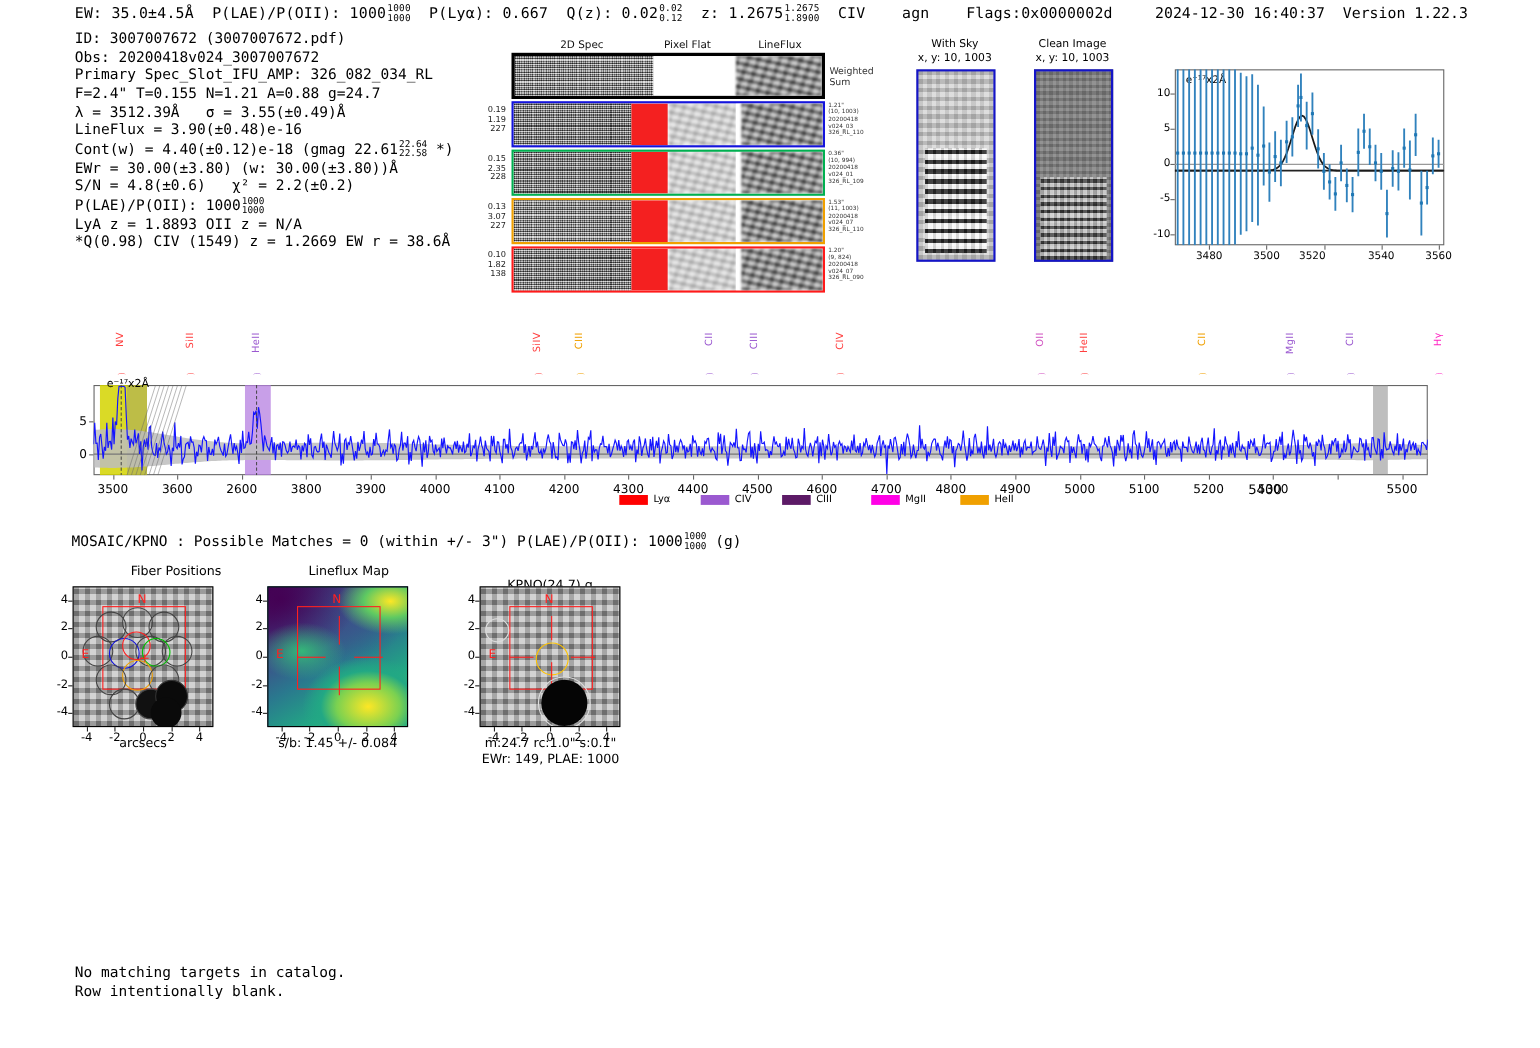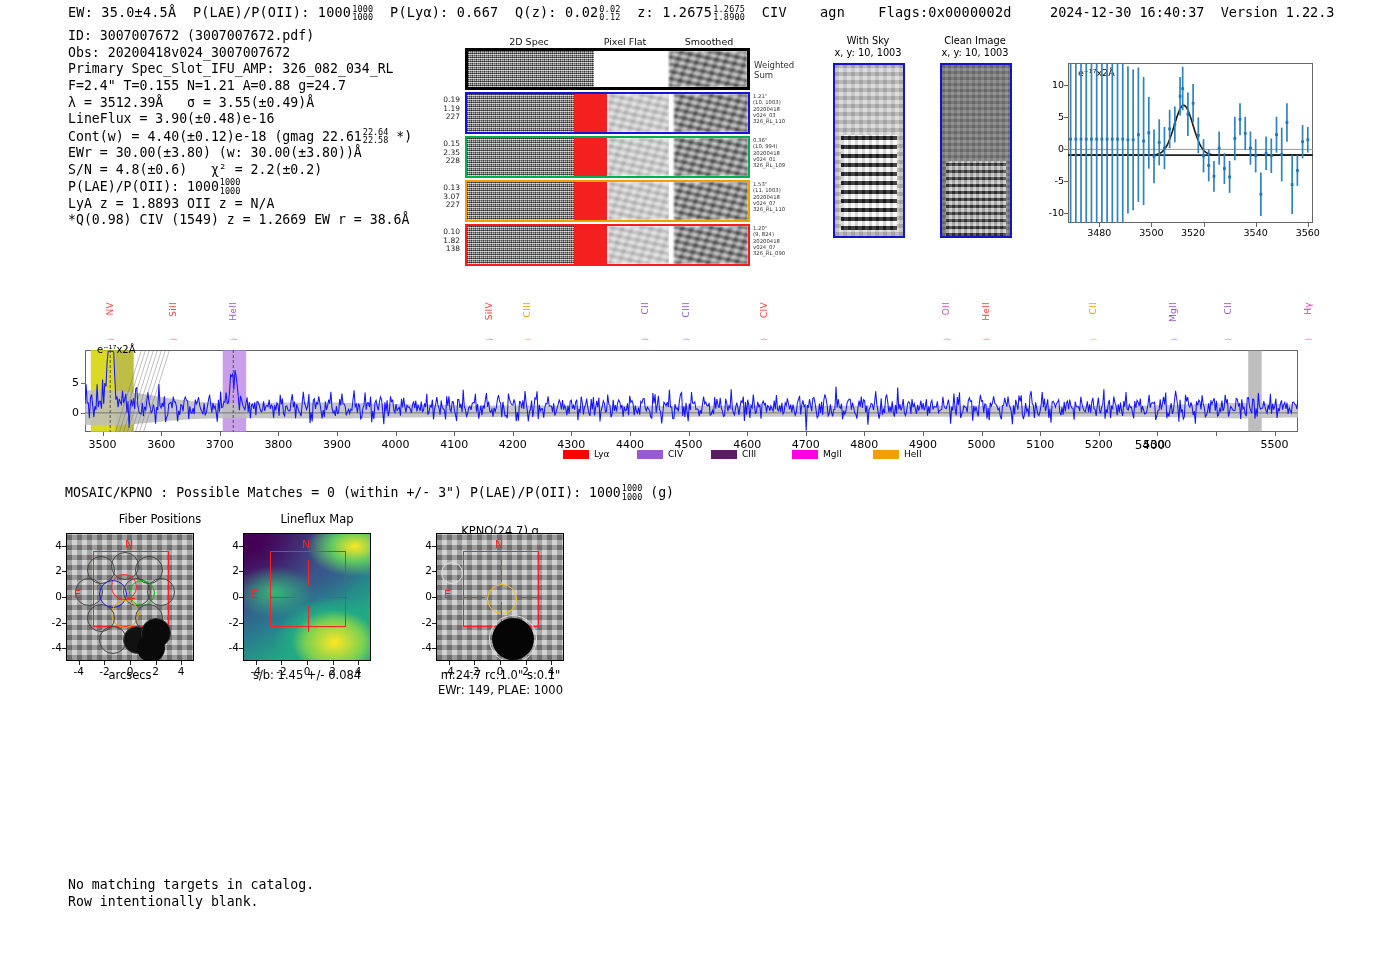--- a/index.html
+++ b/index.html
@@ -135,21 +135,21 @@
   <div class="row">
     <span>P(LAE)/P(OII): 1000</span><span class="stack"><span>1000</span><br><span>1000</span></span>
   </div>
   <div class="row">LyA z = 1.8893  OII z = N/A</div>
   <div class="row">*Q(0.98) CIV (1549) z = 1.2669   EW r = 38.6Å</div>
 </div>
 
 <div class="abs" id="specgrp">
   <div class="panel-title" style="left:62px;top:0;width:70px;text-align:center;">2D Spec</div>
   <div class="panel-title" style="left:158px;top:0;width:70px;text-align:center;">Pixel Flat</div>
-  <div class="panel-title" style="left:242px;top:0;width:70px;text-align:center;">Smoothed</div>
+  <div class="panel-title" style="left:242px;top:0;width:70px;text-align:center;">LineFlux</div>
 
   <div class="strip" style="left:33px;top:12px;width:285px;height:42px;border:3px solid #000;">
     <div class="seg noise" style="left:0;width:45%;"></div>
     <div class="seg flat" style="left:45%;width:27%;"></div>
     <div class="seg noise2" style="left:72%;width:28%;"></div>
   </div>
   <div class="lblR" style="left:322px;top:24px;width:46px;font-size:8.5px;line-height:10px;">Weighted<br>Sum</div>
 
   <div class="strip" style="left:33px;top:56px;width:285px;height:42px;border:2px solid #1414dc;">
     <div class="seg noise" style="left:0;width:38%;"></div>
@@ -436,21 +436,21 @@
       <div class="linelbl" style="left: 1137.68px; top: -48px; color: rgb(155, 89, 208);">CII</div>
       <div class="linetick" style="left: 1138.68px; top: -13px; color: rgb(155, 89, 208); font-family: &quot;DejaVu Sans&quot;, &quot;Liberation Sans&quot;, sans-serif;">⌒</div>
       <div class="linelbl" style="left: 1217.96px; top: -48px; color: rgb(255, 32, 192);">Hγ</div>
       <div class="linetick" style="left: 1218.96px; top: -13px; color: rgb(255, 32, 192); font-family: &quot;DejaVu Sans&quot;, &quot;Liberation Sans&quot;, sans-serif;">⌒</div>
     </div>
   <div id="fs-xticks">
       <div class="tickB" style="left: -12.4203px; width: 60px; top: 88px; font-size: 11px;">3500</div>
       <div class="abs" style="left: 17.5797px; top: 82px; width: 1px; height: 4px; background: rgb(102, 102, 102);"></div>
       <div class="tickB" style="left: 46.1787px; width: 60px; top: 88px; font-size: 11px;">3600</div>
       <div class="abs" style="left: 76.1787px; top: 82px; width: 1px; height: 4px; background: rgb(102, 102, 102);"></div>
-      <div class="tickB" style="left: 104.778px; width: 60px; top: 88px; font-size: 11px;">3700</div>
+      <div class="tickB" style="left: 104.778px; width: 60px; top: 88px; font-size: 11px;">2600</div>
       <div class="abs" style="left: 134.778px; top: 82px; width: 1px; height: 4px; background: rgb(102, 102, 102);"></div>
       <div class="tickB" style="left: 163.377px; width: 60px; top: 88px; font-size: 11px;">3800</div>
       <div class="abs" style="left: 193.377px; top: 82px; width: 1px; height: 4px; background: rgb(102, 102, 102);"></div>
       <div class="tickB" style="left: 221.976px; width: 60px; top: 88px; font-size: 11px;">3900</div>
       <div class="abs" style="left: 251.976px; top: 82px; width: 1px; height: 4px; background: rgb(102, 102, 102);"></div>
       <div class="tickB" style="left: 280.575px; width: 60px; top: 88px; font-size: 11px;">4000</div>
       <div class="abs" style="left: 310.575px; top: 82px; width: 1px; height: 4px; background: rgb(102, 102, 102);"></div>
       <div class="tickB" style="left: 339.174px; width: 60px; top: 88px; font-size: 11px;">4100</div>
       <div class="abs" style="left: 369.174px; top: 82px; width: 1px; height: 4px; background: rgb(102, 102, 102);"></div>
       <div class="tickB" style="left: 397.773px; width: 60px; top: 88px; font-size: 11px;">4200</div>

